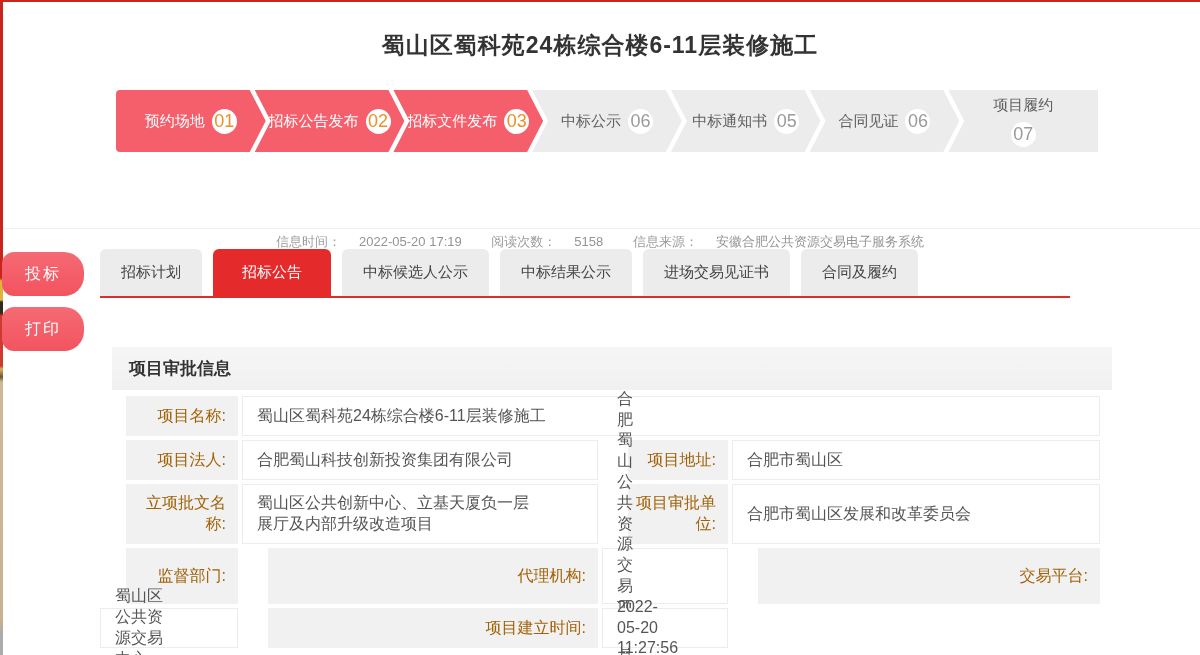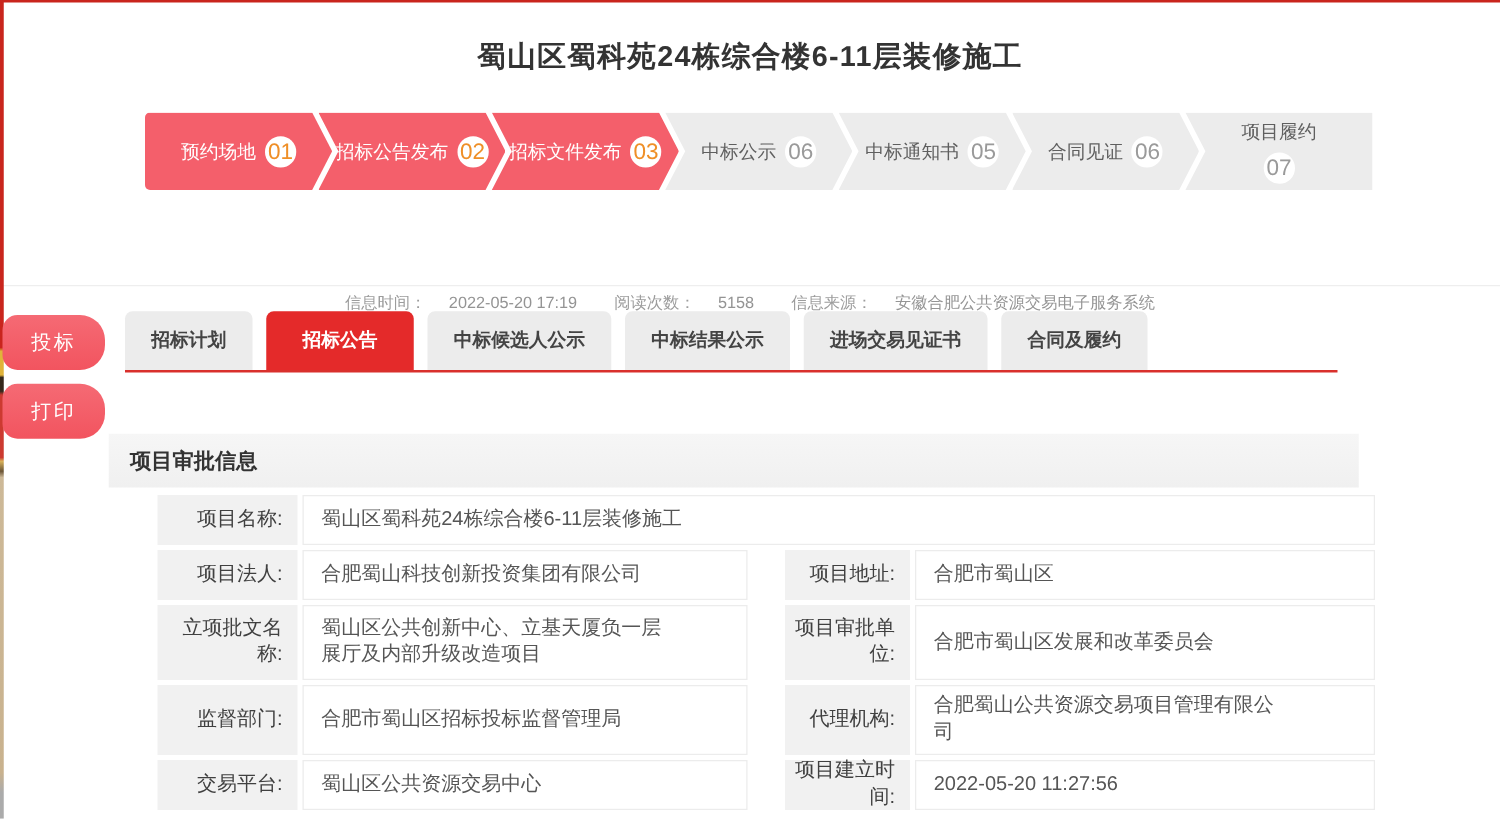--- a/index.html
+++ b/index.html
@@ -50,35 +50,35 @@
     display: flex; align-items: center; justify-content: center; cursor: pointer; z-index: 6;
     letter-spacing: 2px; text-decoration: none; }
   .side-btn.bid { top: 252px; }
   .side-btn.print { top: 307px; }
 
   
   .tabs { position: absolute; left: 100px; top: 249px; width: 1000px; height: 47px;
     display: flex; gap: 11px; }
   .tab { height: 47px; padding: 0 21px; background: #ececec; color: #444; font-size: 15px;
     display: flex; align-items: center; justify-content: center; border-radius: 6px 6px 0 0;
-    cursor: pointer; white-space: nowrap; font-weight: bold; }
+    cursor: pointer; white-space: nowrap; }
   .tab.active { background: #e42a2a; color: #fff; padding: 0 29px; }
   .tab-underline { position: absolute; left: 100px; top: 296px; width: 970px; height: 2px; background: #d9302c; }
 
   
-  .section-bar { position: absolute; left: 87px; top: 347px; width: 1000px; height: 43px;
+  .section-bar { position: absolute; left: 112px; top: 347px; width: 1000px; height: 43px;
     background: linear-gradient(180deg, #f6f6f6, #f0f0f0); display: flex; align-items: center;
     padding-left: 17px; font-size: 17px; font-weight: bold; color: #333; }
 
   
   .table { position: absolute; left: 100px; top: 396px; width: 1004px;
     display: grid; grid-template-columns: 138px 356px 126px 368px;
     grid-template-rows: 40px 40px 60px 56px 40px; gap: 4px; }
   .cell { display: flex; align-items: center; font-size: 16px; line-height: 1.3; }
-  .cell.lab { background: #f1f1f1; color: #404040; justify-content: flex-end; padding-right: 12px;
+  .cell.lab { background: #f1f1f1; color: #a16207; justify-content: flex-end; padding-right: 12px;
     text-align: right; margin-left: 26px; }
   .cell.val { background: #fff; border: 1px solid #ececec; color: #555; padding-left: 14px; }
   .cell.val.c2 { padding-right: 60px; }
   .cell.val.c4 { padding-right: 80px; }
   .cell.span3 { grid-column: 2 / 5; }
 </style>
 </head>
 <body>
 
 <div class="topbar"></div>
@@ -151,21 +151,20 @@
   <div class="cell val c2">合肥蜀山科技创新投资集团有限公司</div>
   <div class="cell lab">项目地址:</div>
   <div class="cell val c4">合肥市蜀山区</div>
 
   <div class="cell lab">立项批文名称:</div>
   <div class="cell val c2">蜀山区公共创新中心、立基天厦负一层展厅及内部升级改造项目</div>
   <div class="cell lab">项目审批单位:</div>
   <div class="cell val c4">合肥市蜀山区发展和改革委员会</div>
 
   <div class="cell lab">监督部门:</div>
-  <div class="cell val c2">合肥市蜀山区招标投标监督管理局</div>
   <div class="cell lab">代理机构:</div>
   <div class="cell val c4">合肥蜀山公共资源交易项目管理有限公司</div>
 
   <div class="cell lab">交易平台:</div>
   <div class="cell val c2">蜀山区公共资源交易中心</div>
   <div class="cell lab">项目建立时间:</div>
   <div class="cell val c4">2022-05-20 11:27:56</div>
 </div>
 
 </body></html>

